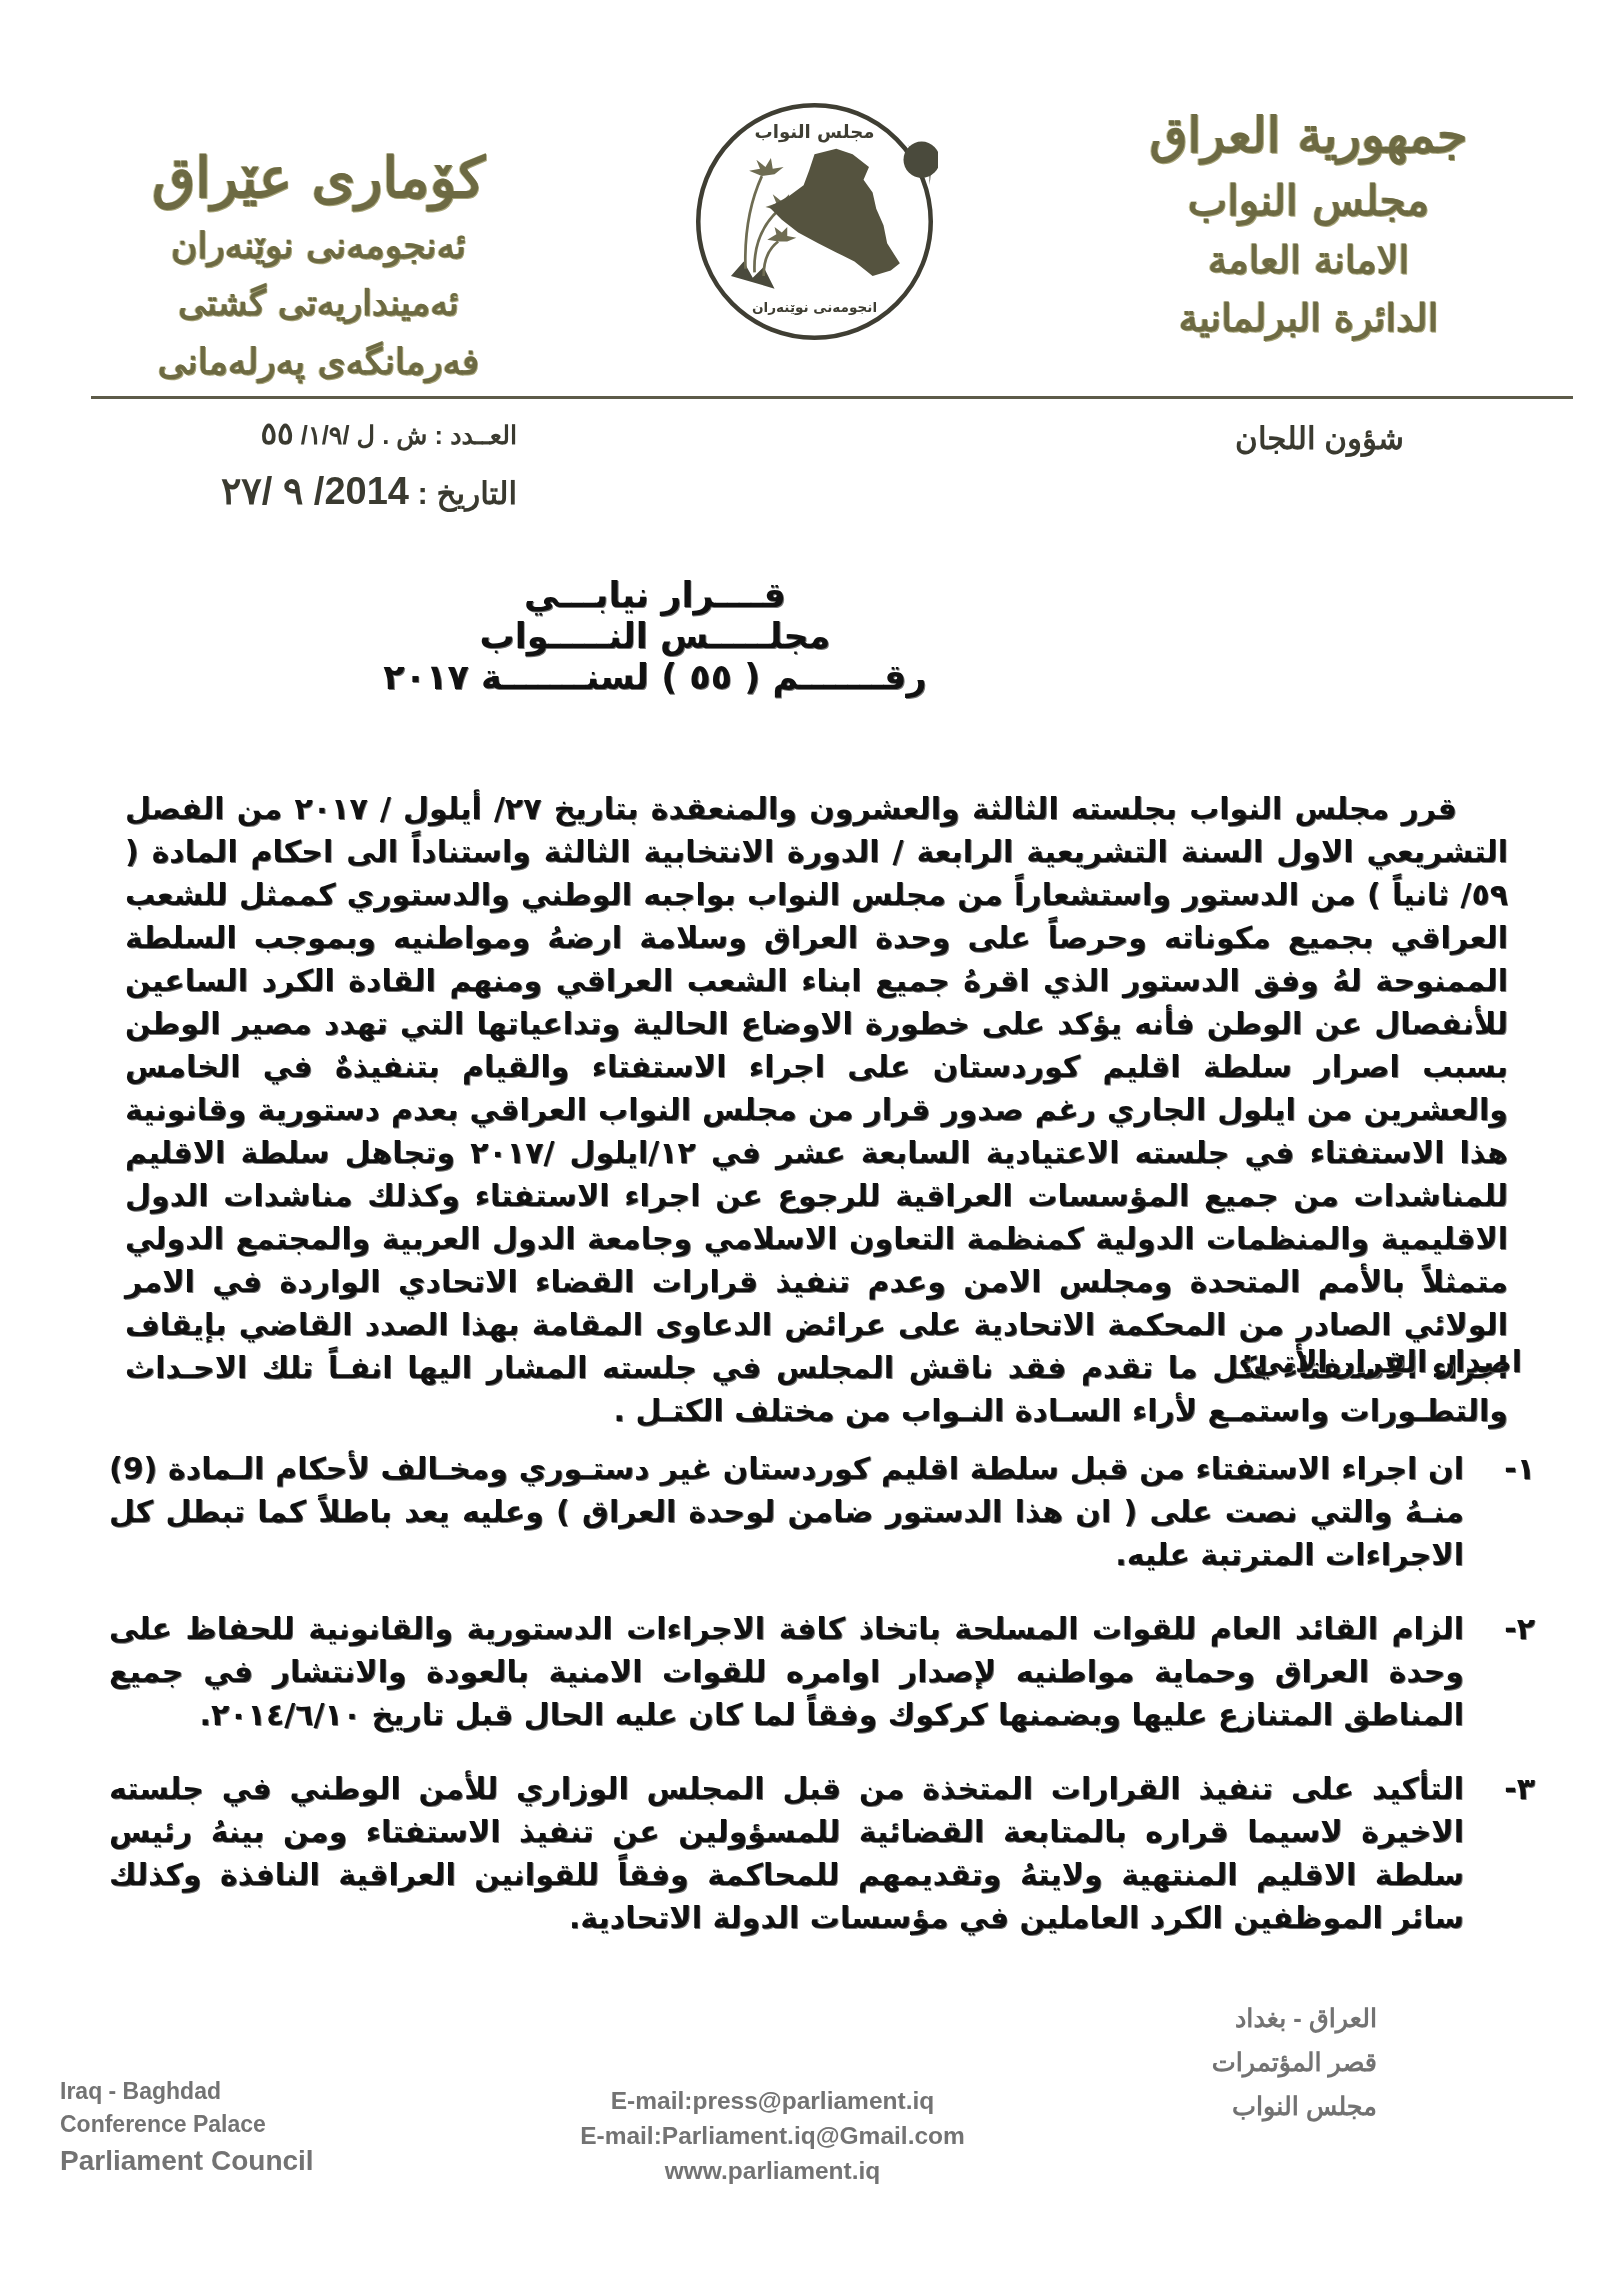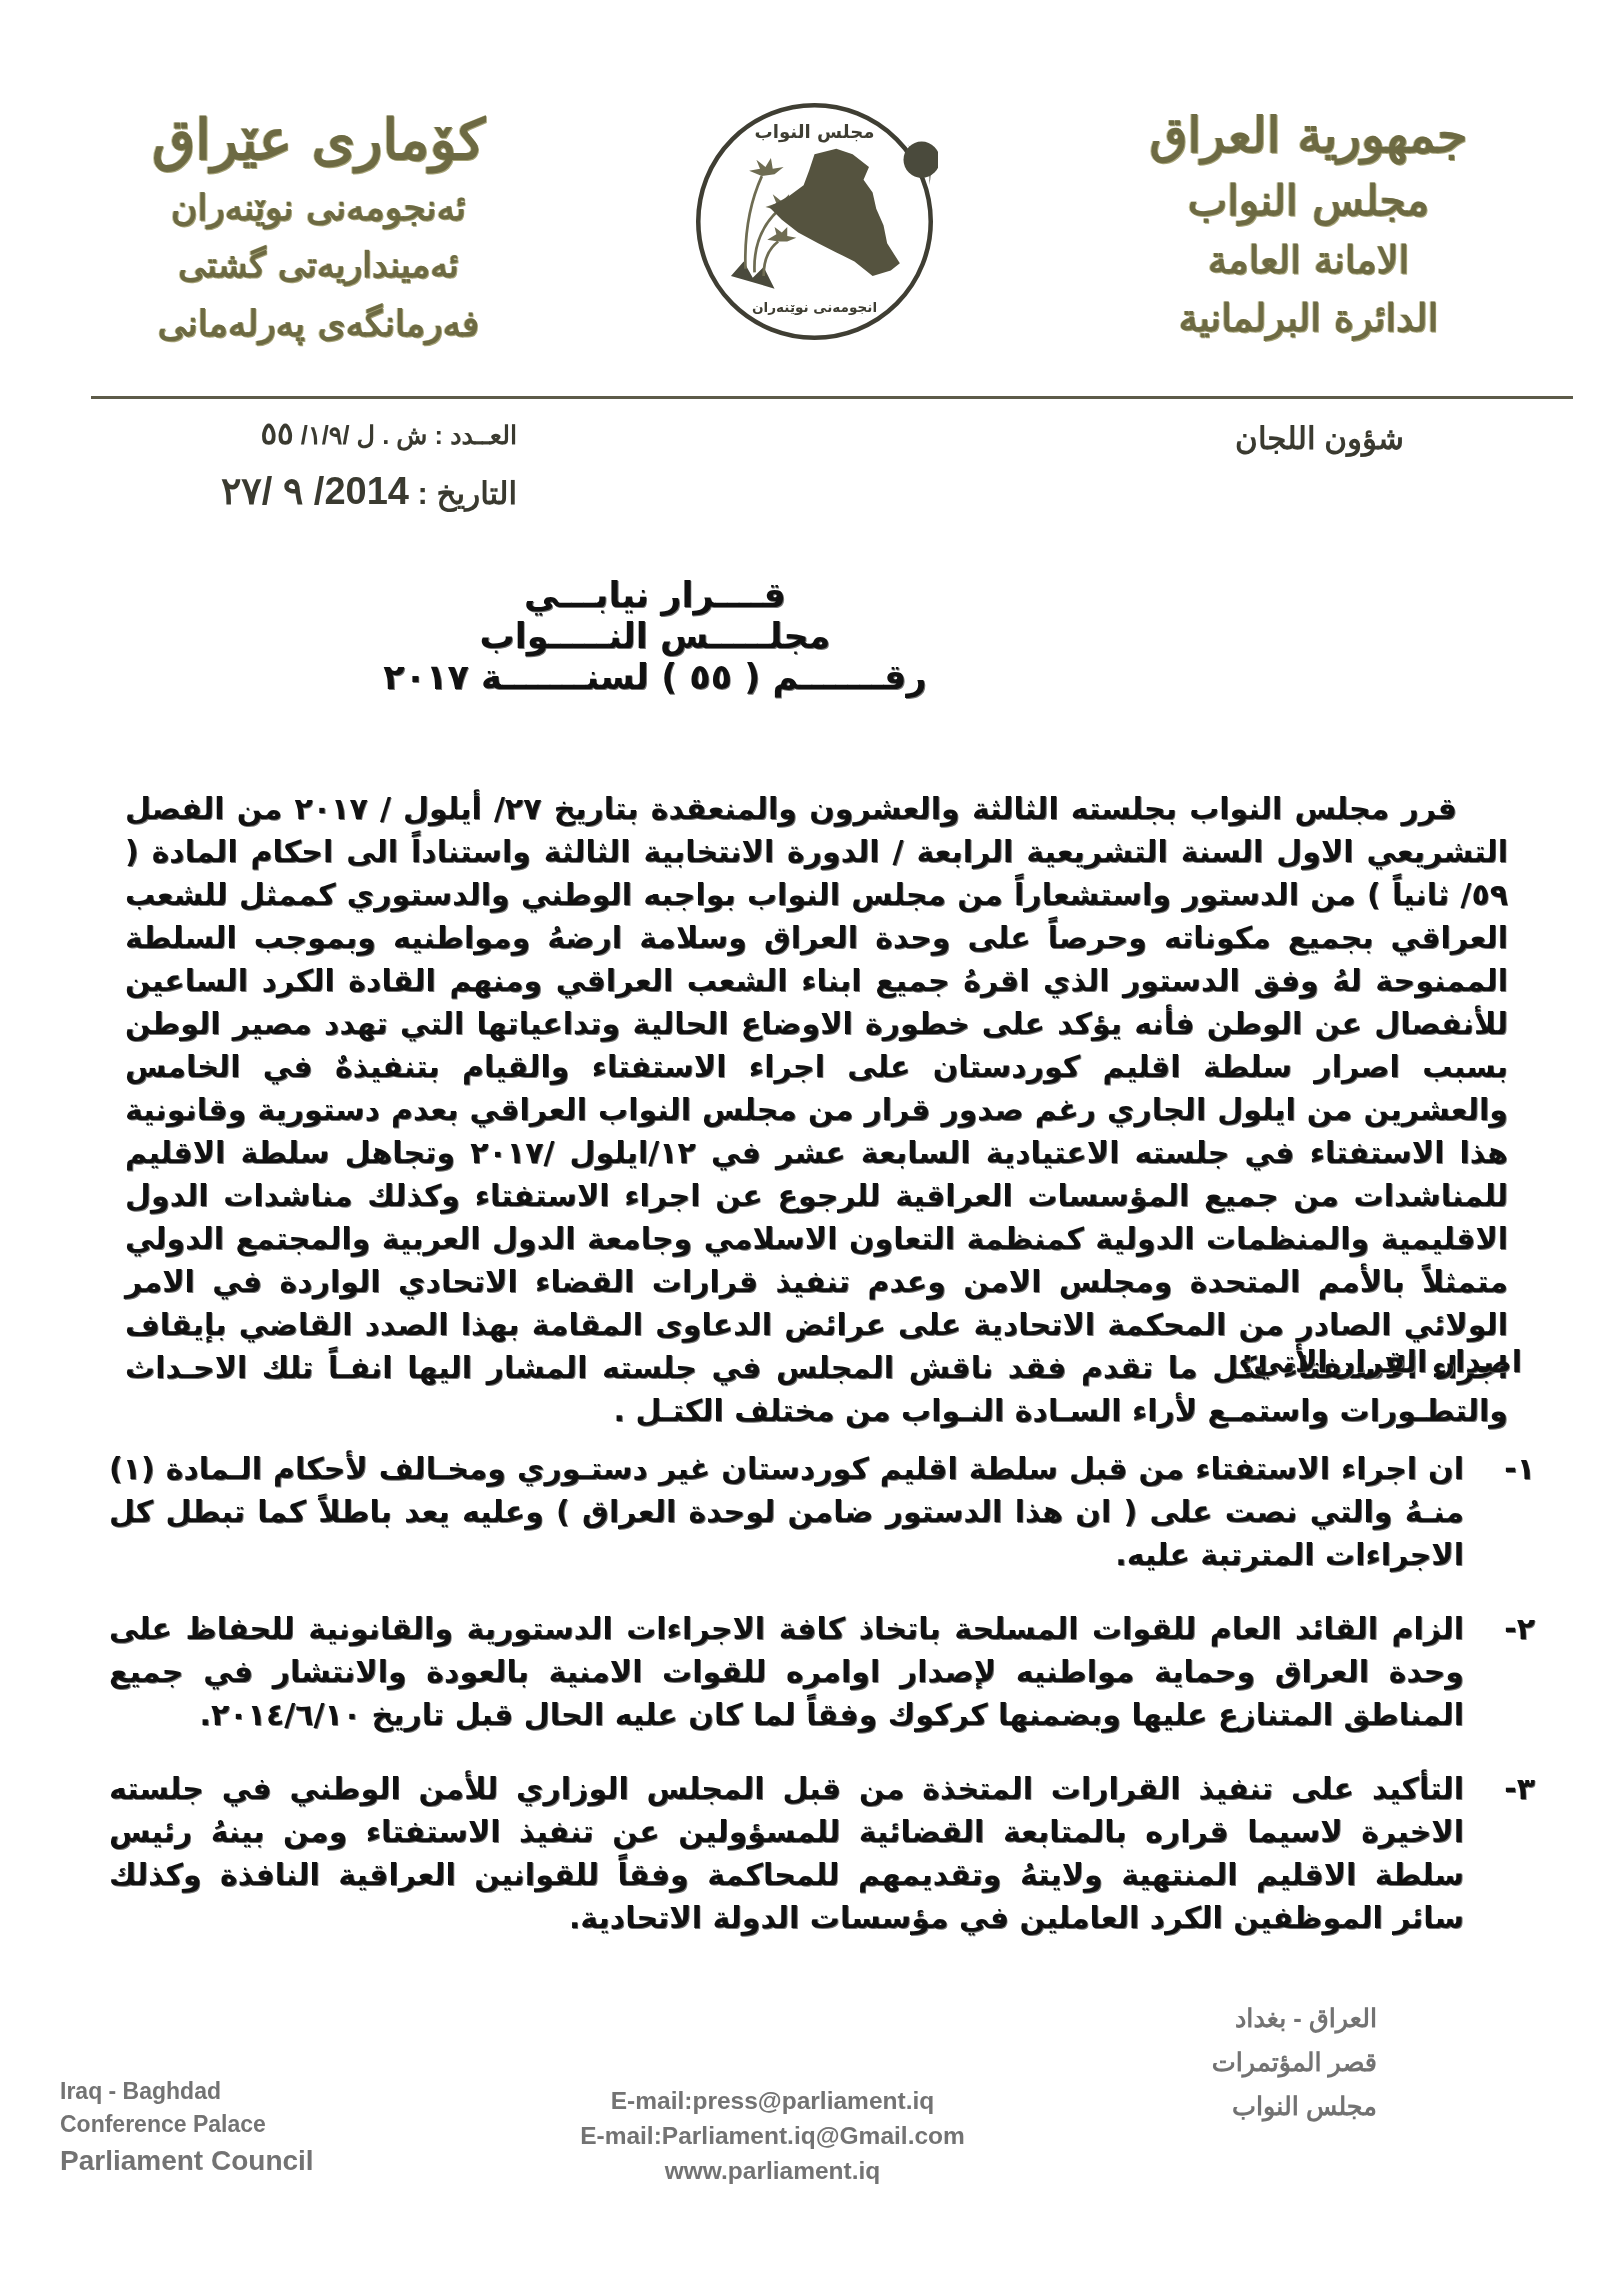--- a/index.html
+++ b/index.html
@@ -39,21 +39,21 @@
       width: 427px;
     }
     .lh-left {
       left: 91px;
       width: 455px;
     }
     .lh-right .l1 { font-size: 49px; line-height: 71px; letter-spacing: 1.8px; }
     .lh-right .l2 { font-size: 42px; line-height: 60px; }
     .lh-right .l3 { font-size: 38px; line-height: 58px; }
     .lh-right .l4 { font-size: 38px; line-height: 58px; }
-    .lh-left .l1 { font-size: 56px; line-height: 78px; }
+    .lh-left .l1 { font-size: 56px; line-height: 78px; margin-top: 38px; }
     .lh-left .l2 { font-size: 36px; line-height: 58px; }
     .lh-left .l3 { font-size: 35px; line-height: 58px; }
     .lh-left .l4 { font-size: 36px; line-height: 58px; }
 
     .emblem {
       position: absolute;
       left: 691px;
       top: 98px;
       width: 247px;
       height: 247px;
@@ -284,21 +284,21 @@
 
   <div class="body-text">
     <p>قرر مجلس النواب بجلسته الثالثة والعشرون والمنعقدة بتاريخ ٢٧/ أيلول / ٢٠١٧ من الفصل التشريعي الاول السنة التشريعية الرابعة / الدورة الانتخابية الثالثة واستناداً الى احكام المادة ( ٥٩/ ثانياً ) من الدستور واستشعاراً من مجلس النواب بواجبه الوطني والدستوري كممثل للشعب العراقي بجميع مكوناته وحرصاً على وحدة العراق وسلامة ارضهُ ومواطنيه وبموجب السلطة الممنوحة لهُ وفق الدستور الذي اقرهُ جميع ابناء الشعب العراقي ومنهم القادة الكرد الساعين للأنفصال عن الوطن فأنه يؤكد على خطورة الاوضاع الحالية وتداعياتها التي تهدد مصير الوطن بسبب اصرار سلطة اقليم كوردستان على اجراء الاستفتاء والقيام بتنفيذهٌ في الخامس والعشرين من ايلول الجاري رغم صدور قرار من مجلس النواب العراقي بعدم دستورية وقانونية هذا الاستفتاء في جلسته الاعتيادية السابعة عشر في ١٢/ايلول /٢٠١٧ وتجاهل سلطة الاقليم للمناشدات من جميع المؤسسات العراقية للرجوع عن اجراء الاستفتاء وكذلك مناشدات الدول الاقليمية والمنظمات الدولية كمنظمة التعاون الاسلامي وجامعة الدول العربية والمجتمع الدولي متمثلاً بالأمم المتحدة ومجلس الامن وعدم تنفيذ قرارات القضاء الاتحادي الواردة في الامر الولائي الصادر من المحكمة الاتحادية على عرائض الدعاوى المقامة بهذا الصدد القاضي بإيقاف اجراء الاستفتاء لكل ما تقدم فقد ناقش المجلس في جلسته المشار اليها انفـاً تلك الاحـداث والتطـورات واستمـع لأراء السـادة النـواب من مختلف الكتـل .</p>
   </div>
 
   <div class="intro-heading">اصدار القرار الأتي:</div>
 
   <ol class="items">
     <li>
       <span class="num">١-</span>
-      <span class="txt">ان اجراء الاستفتاء من قبل سلطة اقليم كوردستان غير دستـوري ومخـالف لأحكام الـمادة (١) منـهُ والتي نصت على ( ان هذا الدستور ضامن لوحدة العراق ) وعليه يعد باطلاً كما تبطل كل الاجراءات المترتبة عليه.</span>
+      <span class="txt">ان اجراء الاستفتاء من قبل سلطة اقليم كوردستان غير دستـوري ومخـالف لأحكام الـمادة (9) منـهُ والتي نصت على ( ان هذا الدستور ضامن لوحدة العراق ) وعليه يعد باطلاً كما تبطل كل الاجراءات المترتبة عليه.</span>
     </li>
     <li>
       <span class="num">٢-</span>
       <span class="txt">الزام القائد العام للقوات المسلحة باتخاذ كافة الاجراءات الدستورية والقانونية للحفاظ على وحدة العراق وحماية مواطنيه لإصدار اوامره للقوات الامنية بالعودة والانتشار في جميع المناطق المتنازع عليها وبضمنها كركوك وفقاً لما كان عليه الحال قبل تاريخ ٢٠١٤/٦/١٠.</span>
     </li>
     <li>
       <span class="num">٣-</span>
       <span class="txt">التأكيد على تنفيذ القرارات المتخذة من قبل المجلس الوزاري للأمن الوطني في جلسته الاخيرة لاسيما قراره بالمتابعة القضائية للمسؤولين عن تنفيذ الاستفتاء ومن بينهُ رئيس سلطة الاقليم المنتهية ولايتهُ وتقديمهم للمحاكمة وفقاً للقوانين العراقية النافذة وكذلك سائر الموظفين الكرد العاملين في مؤسسات الدولة الاتحادية.</span>
     </li>
   </ol>

